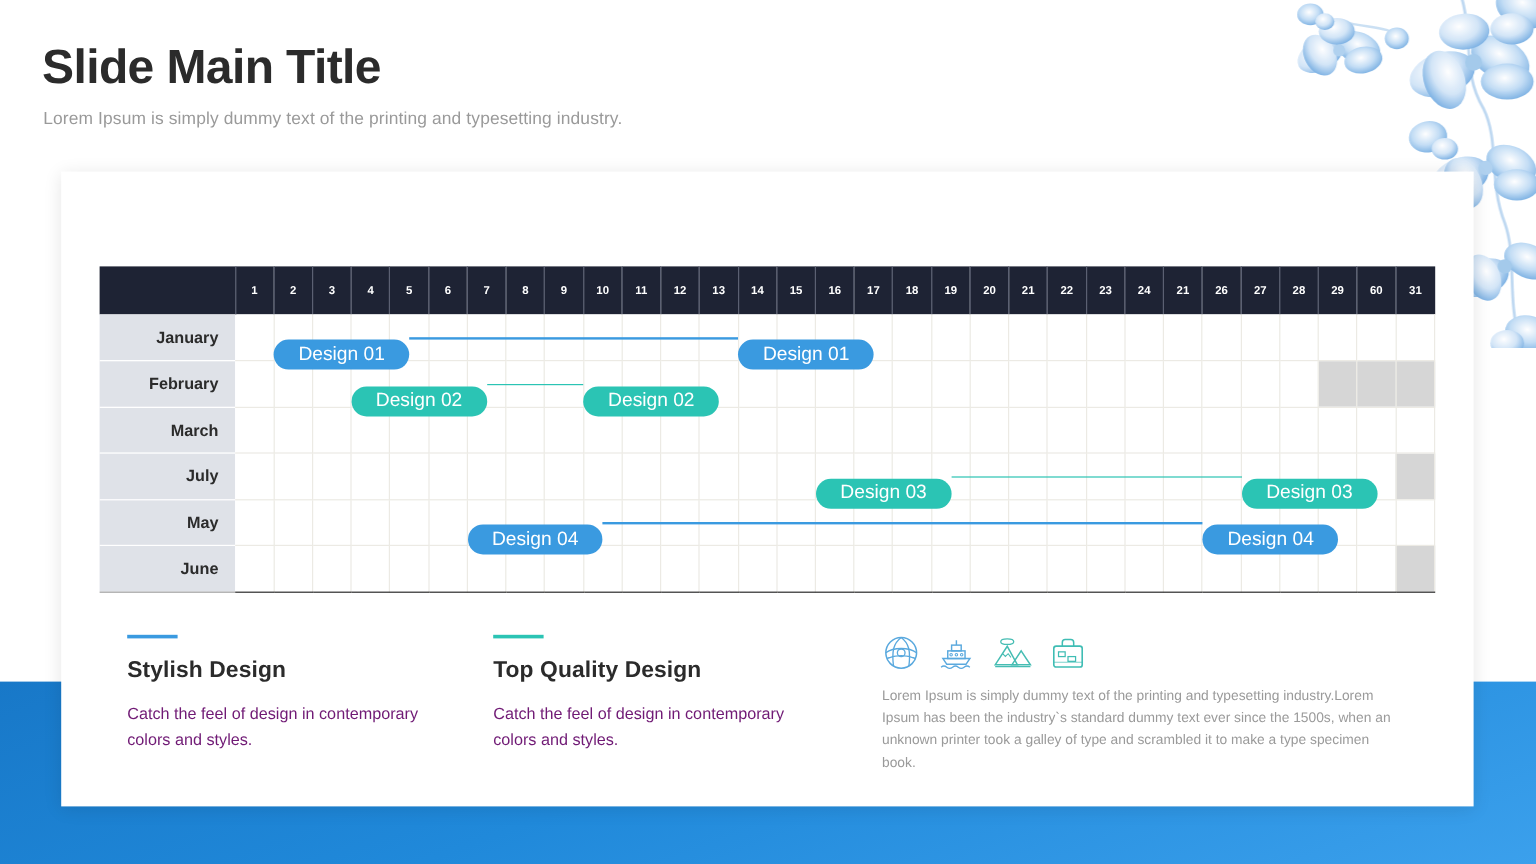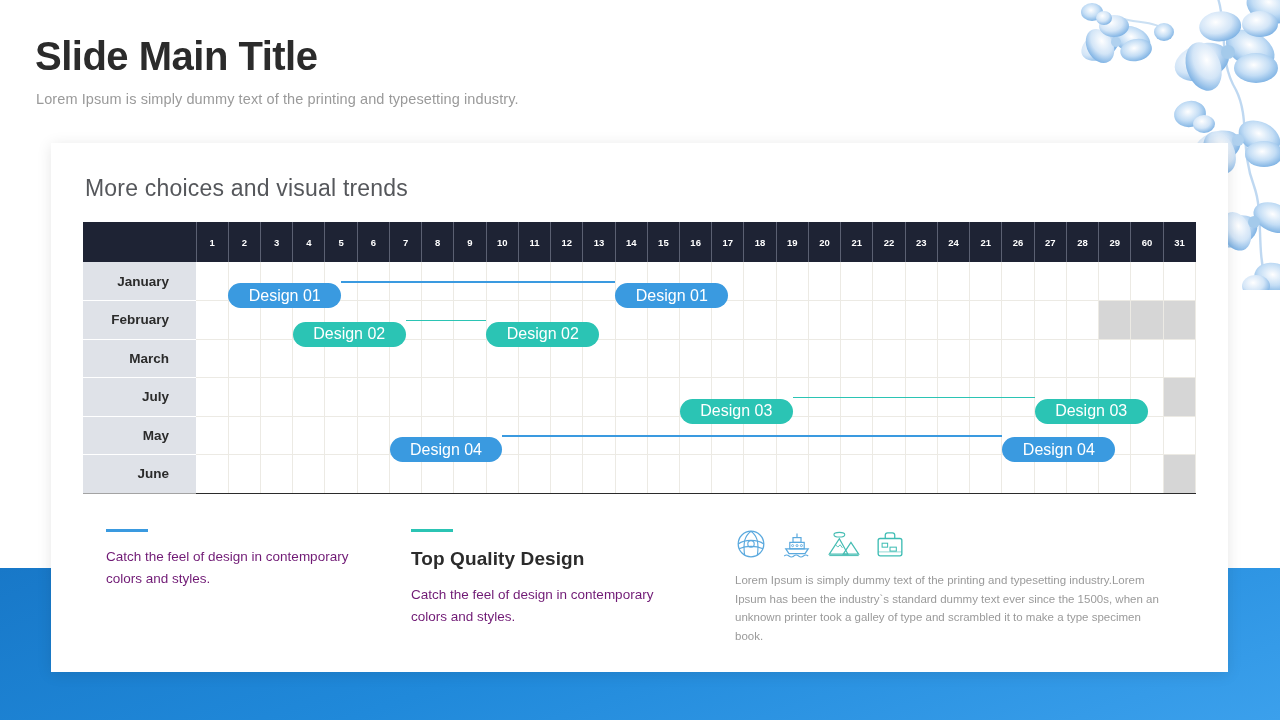--- a/index.html
+++ b/index.html
@@ -90,21 +90,21 @@
   }
   table.gantt th.day:last-child { border-right: none; }
 
   table.gantt td.month {
     width: 113px;
     background: #dfe2e8;
     color: #2b2b2b;
     font-size: 13.5px;
     font-weight: bold;
     text-align: right;
-    padding-right: 27px;
+    padding-right: 14px;
     height: 38.5px;
     border-bottom: 1px solid #ffffff;
   }
   table.gantt td.cell {
     border-right: 1px solid #eceae4;
     border-bottom: 1px solid #eceae4;
     height: 38.5px;
     background: #ffffff;
   }
   table.gantt td.cell.off { background: #d6d6d6; }
@@ -246,21 +246,20 @@
       <ellipse cx="-18" cy="8" rx="14" ry="11" fill="url(#pet)"></ellipse>
     </g>
   </g>
 </svg>
 
 <div class="slide-title">Slide Main Title</div>
 <div class="slide-subtitle">Lorem Ipsum is simply dummy text of the printing and typesetting industry.</div>
 
 <div class="card">
 
-  <div class="section-heading">More choices and visual trends</div>
 
   <div class="gantt-wrap">
     <table class="gantt">
       <thead>
         <tr>
           <th class="corner"></th>
         <th class="day">1</th>
             <th class="day">2</th>
             <th class="day">3</th>
             <th class="day">4</th>
@@ -522,20 +521,21 @@
       <div class="task-row" style="top: 154px;">
         <div class="link blue" style="left: 419.452px; width: 500px;"></div>
         <div class="bar blue" style="left: 306.548px; width: 112.903px;">Design 04</div>
         <div class="bar blue" style="left: 919.452px; width: 112.903px;">Design 04</div>
       </div>
       <div class="task-row" style="top: 192.5px;"></div>
     </div>
 
   <div class="col" style="left:55px; top:386px; width:270px;">
     <div class="accent-line blue"></div>
+    <div class="col-title">Stylish Design</div>
     <div class="col-body">Catch the feel of design in contemporary colors and styles.</div>
   </div>
 
   <div class="col" style="left:360px; top:386px; width:280px;">
     <div class="accent-line teal"></div>
     <div class="col-title">Top Quality Design</div>
     <div class="col-body">Catch the feel of design in contemporary colors and styles.</div>
   </div>
 
   <div class="col" style="left:684px; top:385px; width:440px;">

